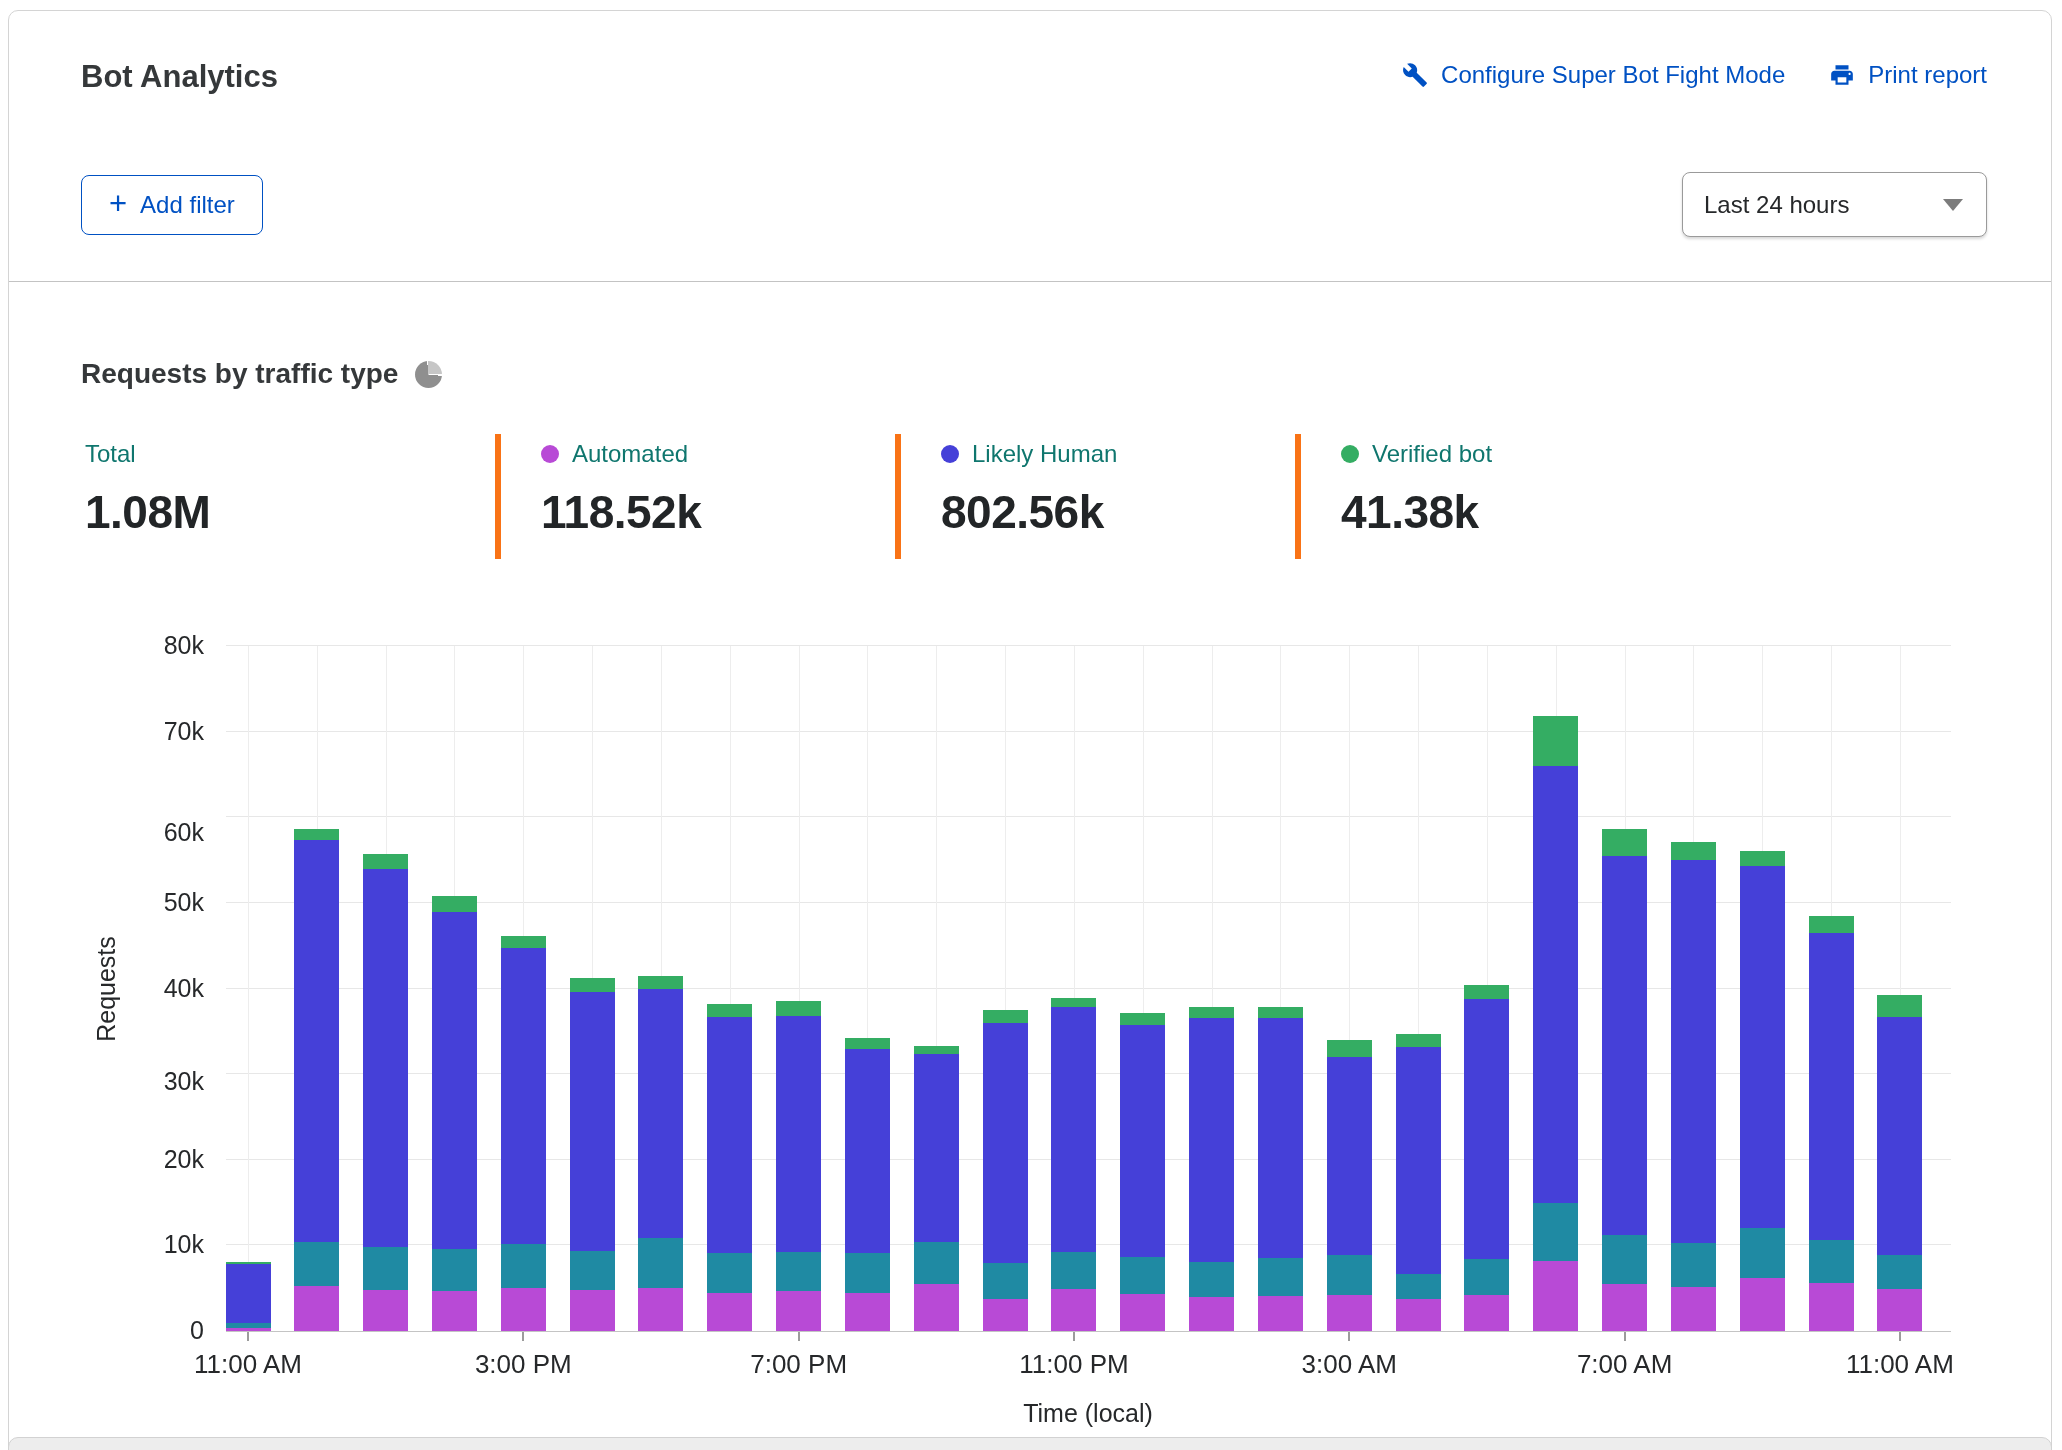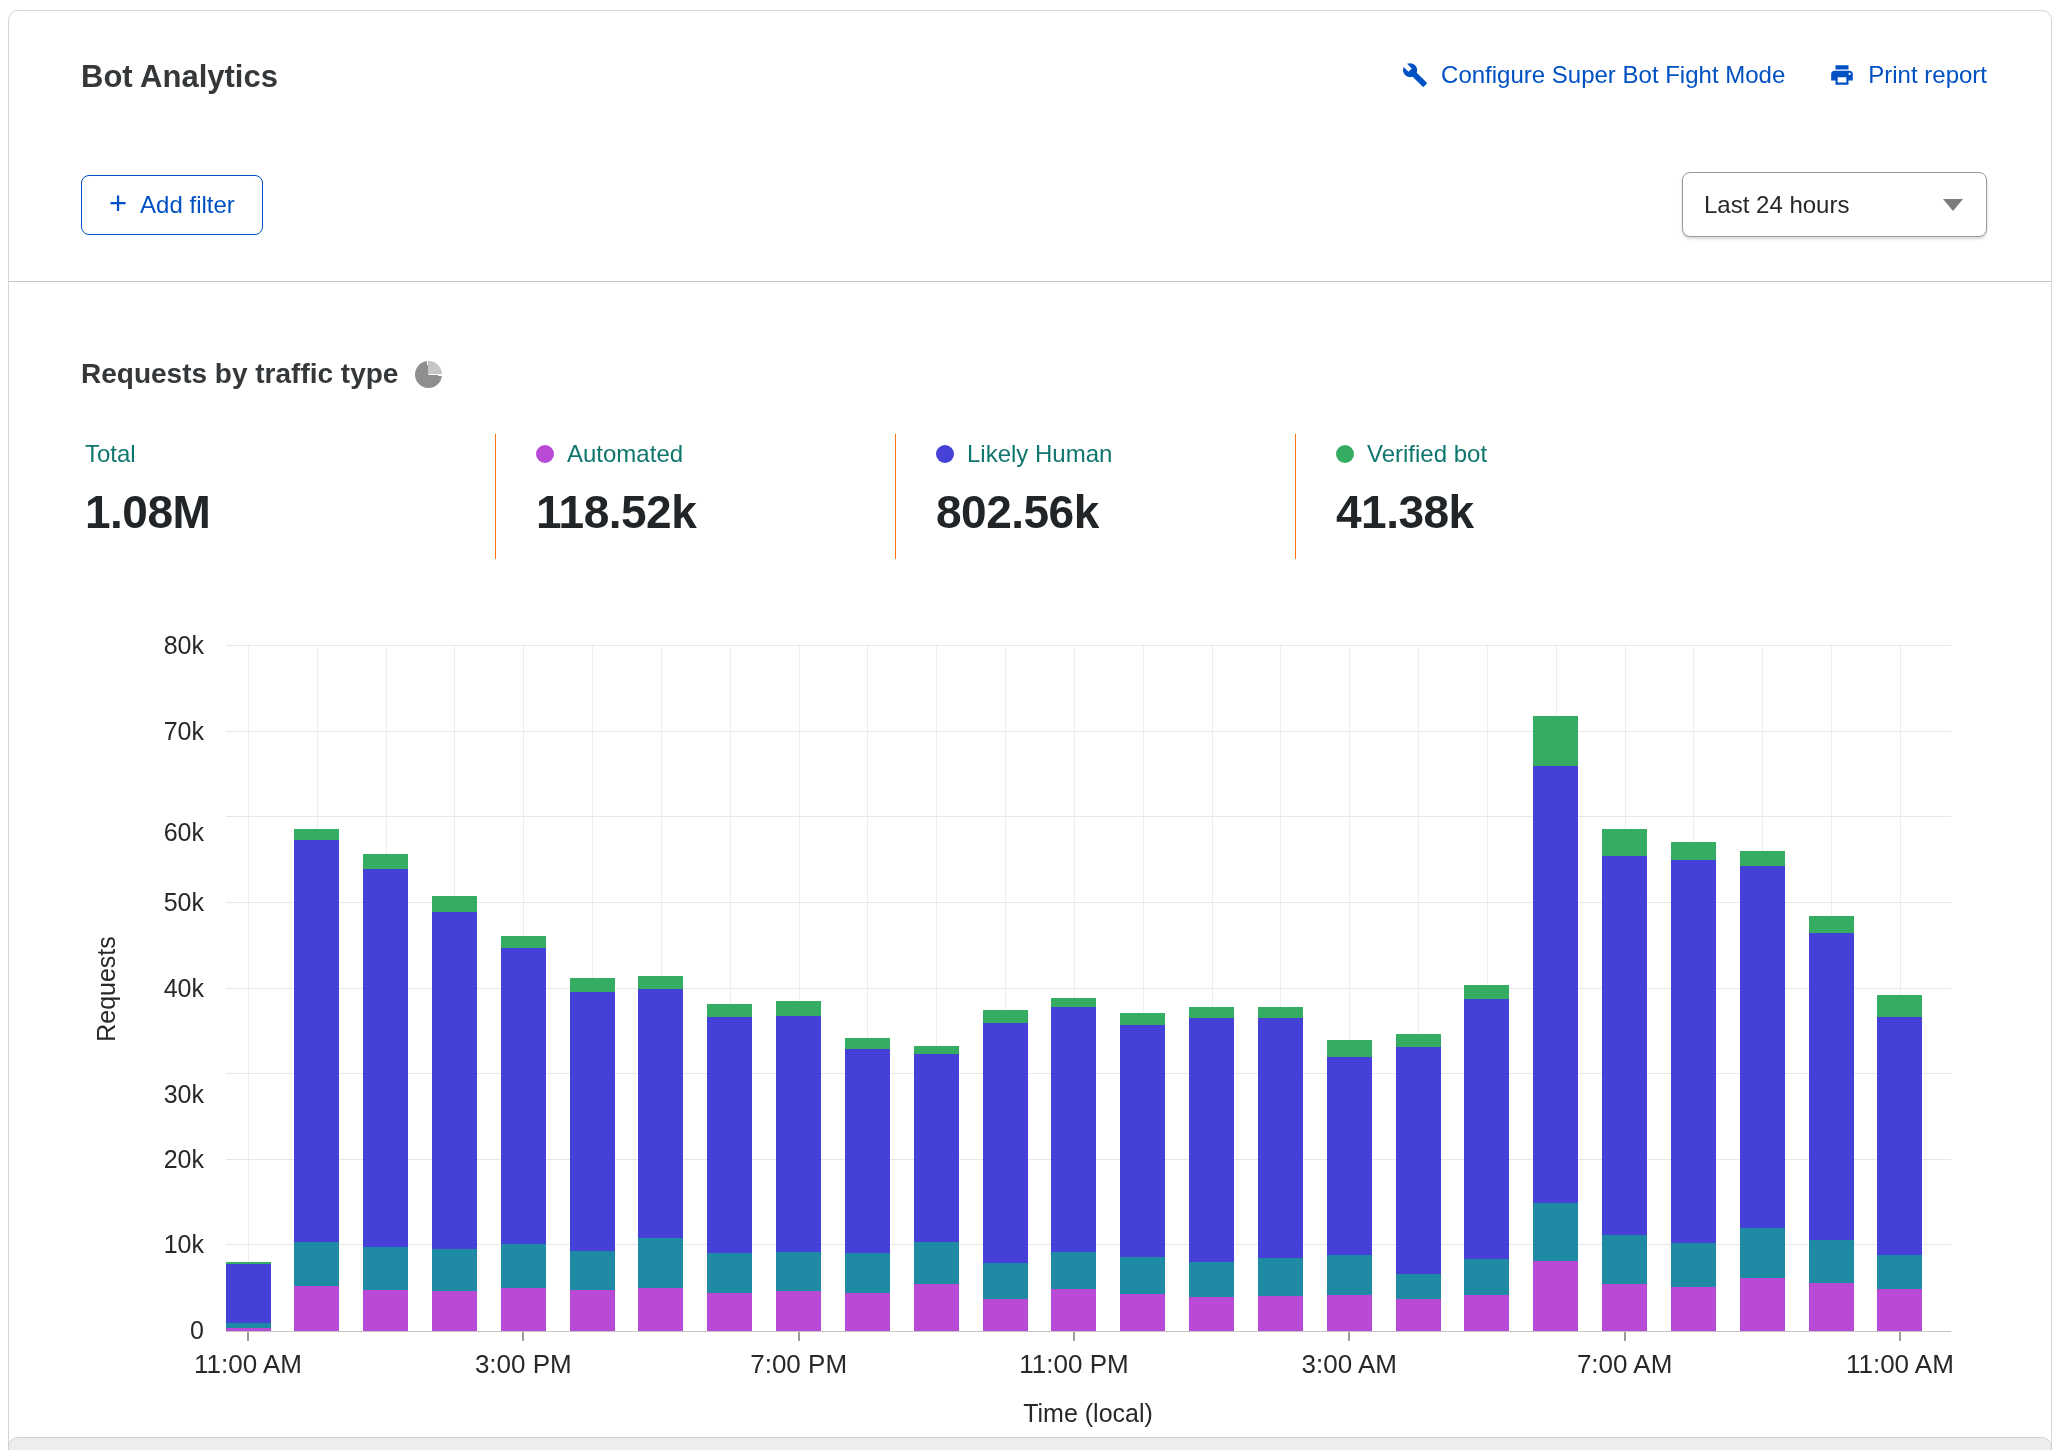--- a/index.html
+++ b/index.html
@@ -35,21 +35,21 @@
   .chevron-down { width:0; height:0; border-left:10px solid transparent; border-right:10px solid transparent; border-top:12px solid #7c7c7c; }
   
   .card-body { padding:0 64px 0 72px; }
   .section-title-row { display:flex; align-items:center; gap:17px; margin-top:76px; }
   .section-title { font-size:28px; font-weight:700; color:#35383a; }
   .pie-icon {
     width:27px; height:27px; border-radius:50%;
     background:conic-gradient(#c6c6c6 0 86deg, #ffffff 86deg 96deg, #8f8f8f 96deg 354deg, #ffffff 354deg 360deg);
   }
   .stats { display:flex; margin-top:44px; }
-  .stat { flex:0 0 400px; box-sizing:border-box; border-left:1px solid #f97316; padding:6px 0 20px 40px; cursor:pointer; }
+  .stat { flex:0 0 400px; box-sizing:border-box; border-left:6px solid #f97316; padding:6px 0 20px 40px; cursor:pointer; }
   .stat:first-child { border-left:none; padding-left:4px; flex-basis:414px; }
   .stat-label-row { display:flex; align-items:center; gap:13px; font-size:24px; color:#0f766e; }
   .legend-dot { width:18px; height:18px; border-radius:50%; flex:0 0 auto; }
   .stat-value { margin-top:17px; font-size:46px; font-weight:700; color:#222527; letter-spacing:-0.5px; }
   
   .chart { position:absolute; left:0; top:635px; width:100%; height:800px; }
   .plot { position:absolute; left:217px; top:0; width:1725px; height:685px; border-bottom:1px solid #c4c4c4; }
   .gridline-h { position:absolute; left:0; right:0; height:1px; background:#e7e7e7; }
   .gridline-v { position:absolute; top:0; bottom:0; width:1px; background:#ededed; }
   .bar { position:absolute; bottom:0; width:45px; display:flex; flex-direction:column; justify-content:flex-end; z-index:1; }
@@ -325,21 +325,21 @@
           <div class="seg" style="height: 22.2625px; background: rgb(52, 173, 99);"></div>
           <div class="seg" style="height: 238.037px; background: rgb(69, 64, 216);"></div>
           <div class="seg" style="height: 34.25px; background: rgb(31, 138, 163);"></div>
           <div class="seg" style="height: 41.9562px; background: rgb(184, 74, 214);"></div>
         </div>
       </div>
     <span class="axis-xlabel" id="xAxisTitle" style="left: 1079px; top: 753px;">Time (local)</span>
   <span class="y-tick" style="top: 670px;">0</span>
       <span class="y-tick" style="top: 584.375px;">10k</span>
       <span class="y-tick" style="top: 498.75px;">20k</span>
-      <span class="y-tick" style="top: 434px;">30k</span>
+      <span class="y-tick" style="top: 421px;">30k</span>
       <span class="y-tick" style="top: 327.5px;">40k</span>
       <span class="y-tick" style="top: 241.875px;">50k</span>
       <span class="y-tick" style="top: 172px; text-align: right;">60k</span>
       <span class="y-tick" style="top: 70.625px;">70k</span>
       <span class="y-tick" style="top: -15px;">80k</span>
       <div class="x-tickmark" style="left: 239px; top: 686px;"></div>
       <span class="x-tick" style="left: 239px; top: 703px;">11:00 AM</span>
       <div class="x-tickmark" style="left: 514.32px; top: 686px;"></div>
       <span class="x-tick" style="left: 514.32px; top: 703px;">3:00 PM</span>
       <div class="x-tickmark" style="left: 789.64px; top: 686px;"></div>

